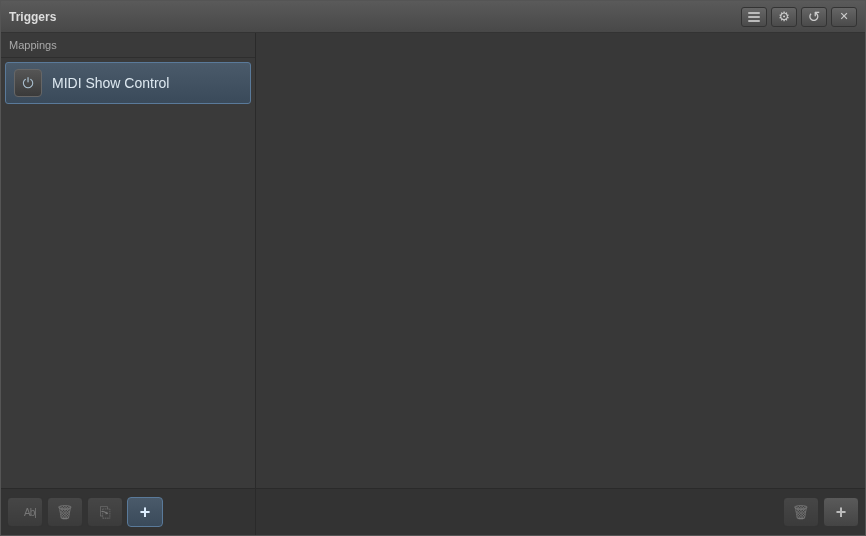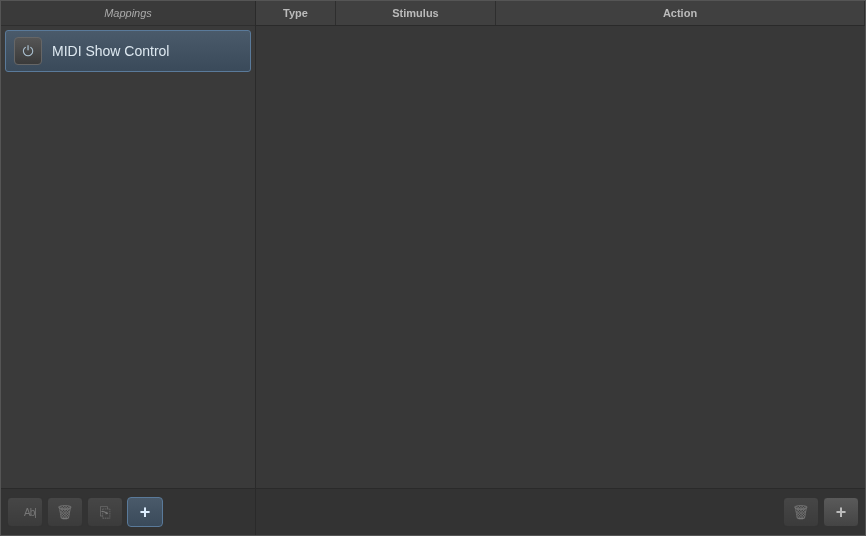--- a/index.html
+++ b/index.html
@@ -71,27 +71,26 @@
     .left-panel {
       width: 255px;
       display: flex;
       flex-direction: column;
       background: #3a3a3a;
       border-right: 1px solid #2a2a2a;
       flex-shrink: 0;
     }
 
     .panel-header {
-      text-align: center;
+      text-align: left;
       padding: 6px 8px;
       color: #aaa;
       font-size: 11px;
       background: #3a3a3a;
       border-bottom: 1px solid #2e2e2e;
-      font-style: italic;
     }
 
     .mappings-list {
       flex: 1;
       overflow-y: auto;
       padding: 4px;
     }
 
     .mapping-item {
       display: flex;
@@ -220,20 +219,41 @@
 
     .icon-gear::before { content: '⚙'; font-size: 13px; }
     .icon-refresh::before { content: '↺'; font-size: 15px; }
     .icon-close::before { content: '✕'; font-size: 11px; }
   </style>
 </head>
 <body>
 
 <div class="window">
 
+  <div class="title-bar">
+    <span class="title-bar-title">Triggers</span>
+    <div class="title-bar-buttons">
+      <button class="title-btn">
+        <div class="icon-hamburger">
+          <span></span>
+            <span></span>
+            <span></span>
+        </div>
+      </button>
+      <button class="title-btn">
+        <span class="icon-gear"></span>
+      </button>
+      <button class="title-btn">
+        <span class="icon-refresh"></span>
+      </button>
+      <button class="title-btn">
+        <span class="icon-close"></span>
+      </button>
+    </div>
+  </div>
 
   <div class="main-content">
 
     <div class="left-panel">
       <div class="panel-header">
         <span>Mappings</span>
       </div>
 
       <div class="mappings-list">
         <div class="mapping-item">
@@ -252,25 +272,20 @@
         <button class="toolbar-btn toolbar-btn-disabled">
           <span style="font-size:14px;">⎘</span>
         </button>
         <button class="toolbar-btn active">
           <span style="font-size:18px; font-weight:bold;">+</span>
         </button>
       </div>
     </div>
 
     <div class="right-panel">
-      <div class="table-header">
-        <div class="table-header-cell col-type">Type</div>
-        <div class="table-header-cell col-stimulus">Stimulus</div>
-        <div class="table-header-cell col-action">Action</div>
-      </div>
 
       <div class="table-body"></div>
 
       <div class="bottom-toolbar-right">
         <button class="toolbar-btn toolbar-btn-disabled">
           <span>🗑</span>
         </button>
         <button class="toolbar-btn">
           <span style="font-size:18px; font-weight:bold;">+</span>
         </button>

